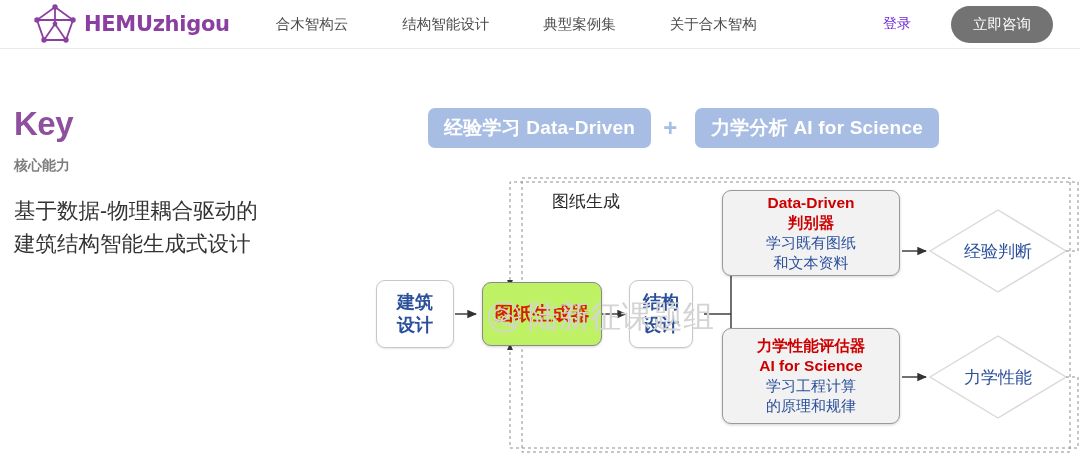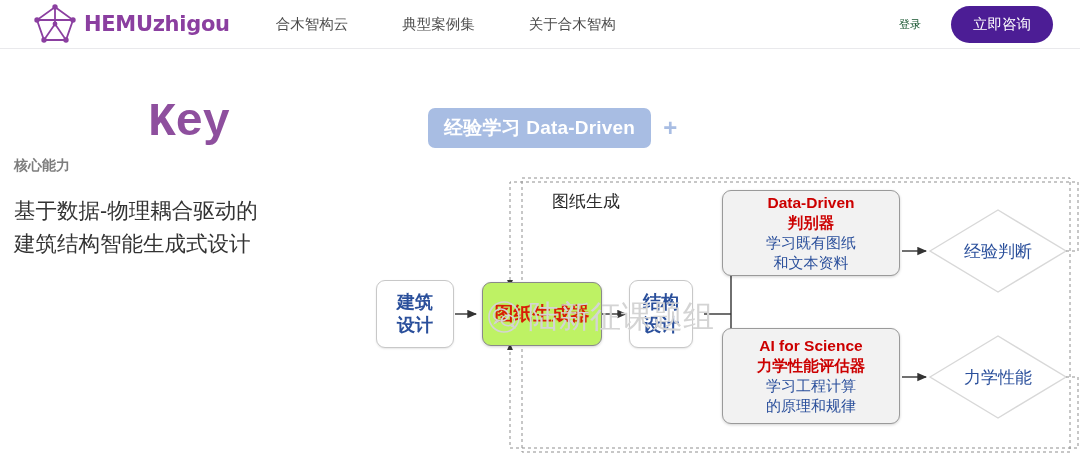--- a/index.html
+++ b/index.html
@@ -33,43 +33,42 @@
   .logo-text .sub{font-weight:bold;}
   .nav{display:flex;align-items:center;margin-left:19px;}
   .nav-item{
     font-size:14.5px;color:#4d4d4d;
     padding:0 27px;white-space:nowrap;cursor:pointer;
   }
   .header-right{
     margin-left:auto;display:flex;align-items:center;margin-right:27px;
   }
   .login-link{
-    font-size:11px;color:#14532d;margin-right:30px;cursor:pointer;white-space:nowrap;
+    font-size:14px;color:#6d28d9;margin-right:40px;cursor:pointer;white-space:nowrap;
   }
   .cta-btn{
-    background:#4c1d95;color:#ffffff;
+    background:#737373;color:#ffffff;
     font-size:14.5px;
     border-radius:19px;
     padding:9px 22px;
     white-space:nowrap;cursor:pointer;border:none;
     font-family:"Liberation Sans",sans-serif;
   }
 
   
   .hero{
     position:absolute;left:14px;top:96px;width:350px;
   }
   .hero h1{
     margin:0;
-    font-family:Liberation Mono, monospace;
-    font-size:46px;line-height:55px;
+    font-family:Liberation Sans, sans-serif;
+    font-size:33px;line-height:55px;
     font-weight:bold;
     color:#8e4f9e;
     letter-spacing:-0.5px;
-    text-align:center;
   }
   .hero-sub{
     margin-top:6px;
     font-size:14px;font-weight:bold;color:#7d7d7d;
   }
   .hero-desc{
     margin-top:20px;
     font-size:21.5px;line-height:33px;color:#333333;
   }
 
@@ -161,20 +160,21 @@
         <circle cx="11" cy="37" r="2.7"></circle>
         <circle cx="4" cy="17" r="2.7"></circle>
         <circle cx="22" cy="21" r="2.4"></circle>
       </g>
     </svg>
     <div class="logo-text"><span>HEMU</span><span class="sub">zhigou</span></div>
   </div>
 
   <nav class="nav">
     <div class="nav-item">合木智构云</div>
+    <div class="nav-item">结构智能设计</div>
     <div class="nav-item">典型案例集</div>
     <div class="nav-item">关于合木智构</div>
   </nav>
 
   <div class="header-right">
     <div class="login-link">登录</div>
     <button class="cta-btn">立即咨询</button>
   </div>
 </div>
 
@@ -187,20 +187,21 @@
     <div>基于数据-物理耦合驱动的</div>
     <div>建筑结构智能生成式设计</div>
   </div>
 </div>
 
 <div class="diagram">
 
   <div class="pills">
     <div class="pill">经验学习 Data-Driven</div>
     <div class="plus">+</div>
+    <div class="pill">力学分析 AI for Science</div>
   </div>
 
   <svg class="svg-layer" width="716" height="367">
     <defs>
       <marker id="ah" markerWidth="7" markerHeight="7" refX="6.2" refY="3" orient="auto">
         <path d="M0,0 L7,3 L0,6 z" fill="#333"></path>
       </marker>
     </defs>
 
     <rect x="158" y="82" width="548" height="274" fill="none" stroke="#8f8f8f" stroke-width="1" stroke-dasharray="3,3"></rect>
@@ -247,22 +248,22 @@
   </div>
 
   <div class="node node-ai" style="left:358px;top:94px;width:178px;height:86px;">
     <div class="t-red">Data-Driven</div>
     <div class="t-red">判别器</div>
     <div class="t-blue">学习既有图纸</div>
     <div class="t-blue">和文本资料</div>
   </div>
 
   <div class="node node-ai" style="left:358px;top:232px;width:178px;height:96px;">
+    <div class="t-red">力学性能评估器</div>
     <div class="t-red">AI for Science</div>
-    <div class="t-red">力学性能评估器</div>
     <div class="t-blue">学习工程计算</div>
     <div class="t-blue">的原理和规律</div>
   </div>
 
 </div>
 
 <div class="watermark">
   <svg width="34" height="34" viewBox="0 0 34 34">
     <g fill="none" stroke="#d4d4d4" stroke-width="1.6">
       <circle cx="17" cy="17" r="15"></circle>

